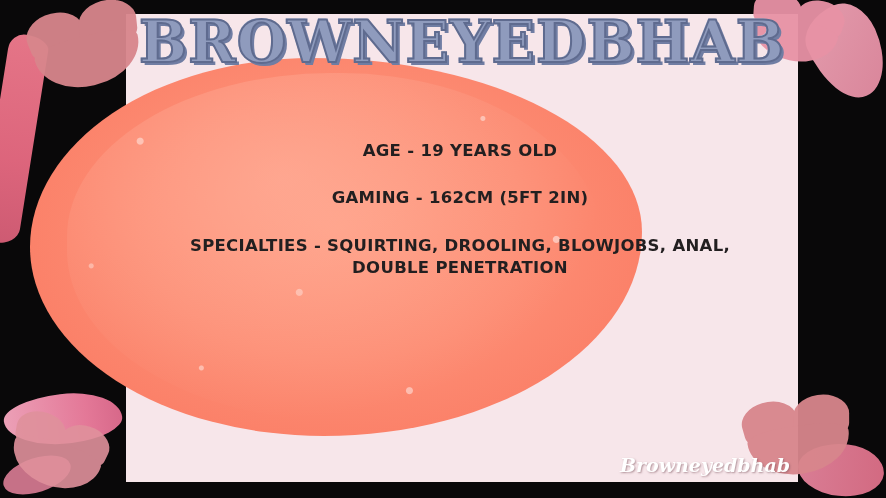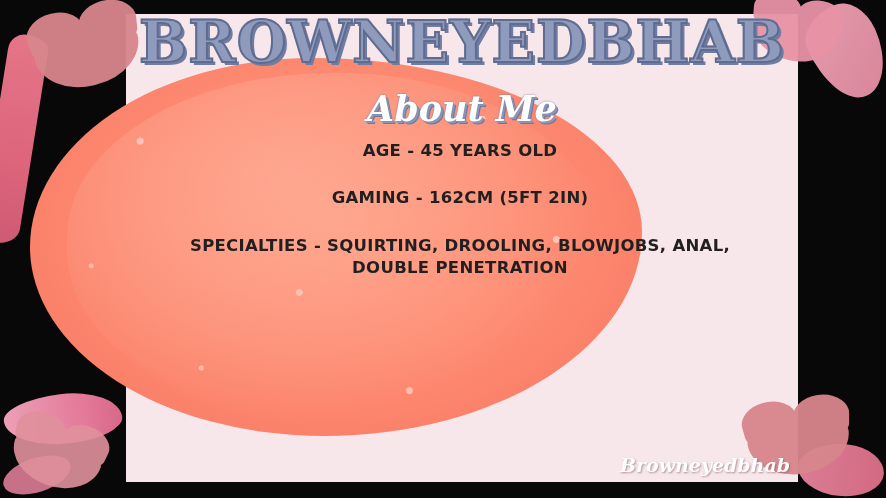--- a/index.html
+++ b/index.html
@@ -288,23 +288,22 @@
   <div class="lips lips-botright">
     <div class="lip-shape"></div>
       <div class="lip-lower"></div>
   </div>
   <div class="lips lips-botleft">
     <div class="lip-shape"></div>
       <div class="lip-lower"></div>
   </div>
 
   <div class="title">BROWNEYEDBHAB</div>
-  <div class="subtitle">About Me</div>
 
   <div class="info">
-    <div class="line">AGE - 45 YEARS OLD</div>
+    <div class="line">AGE - 19 YEARS OLD</div>
     <div class="line">GAMING - 162CM (5FT 2IN)</div>
     <div class="line wide">SPECIALTIES - SQUIRTING, DROOLING, BLOWJOBS, ANAL, DOUBLE PENETRATION</div>
   </div>
 
   <div class="watermark">Browneyedbhab</div>
 
 </div>
 
 </body></html>

